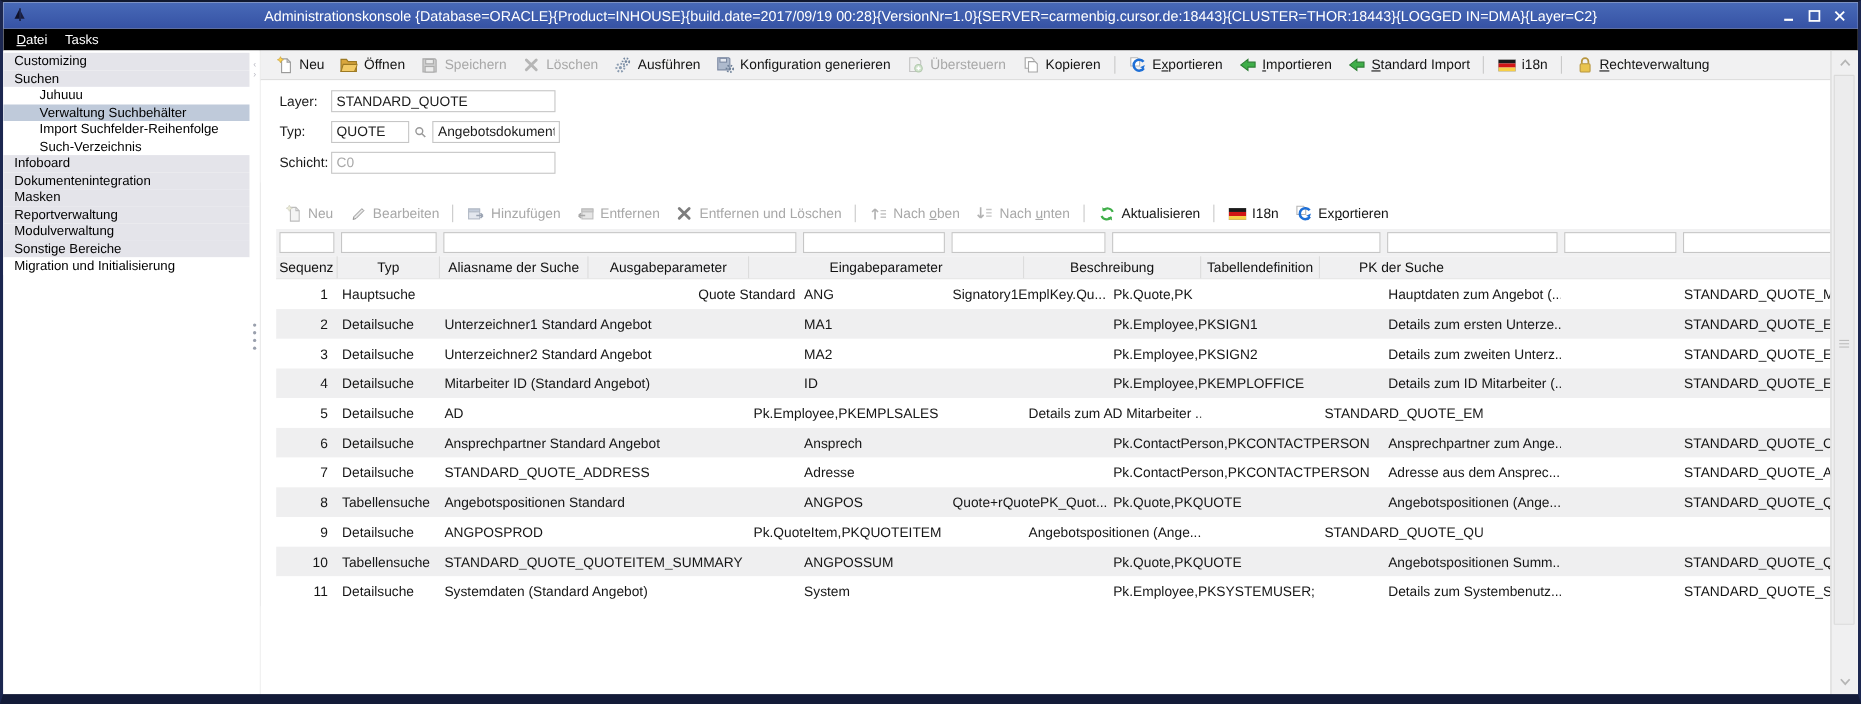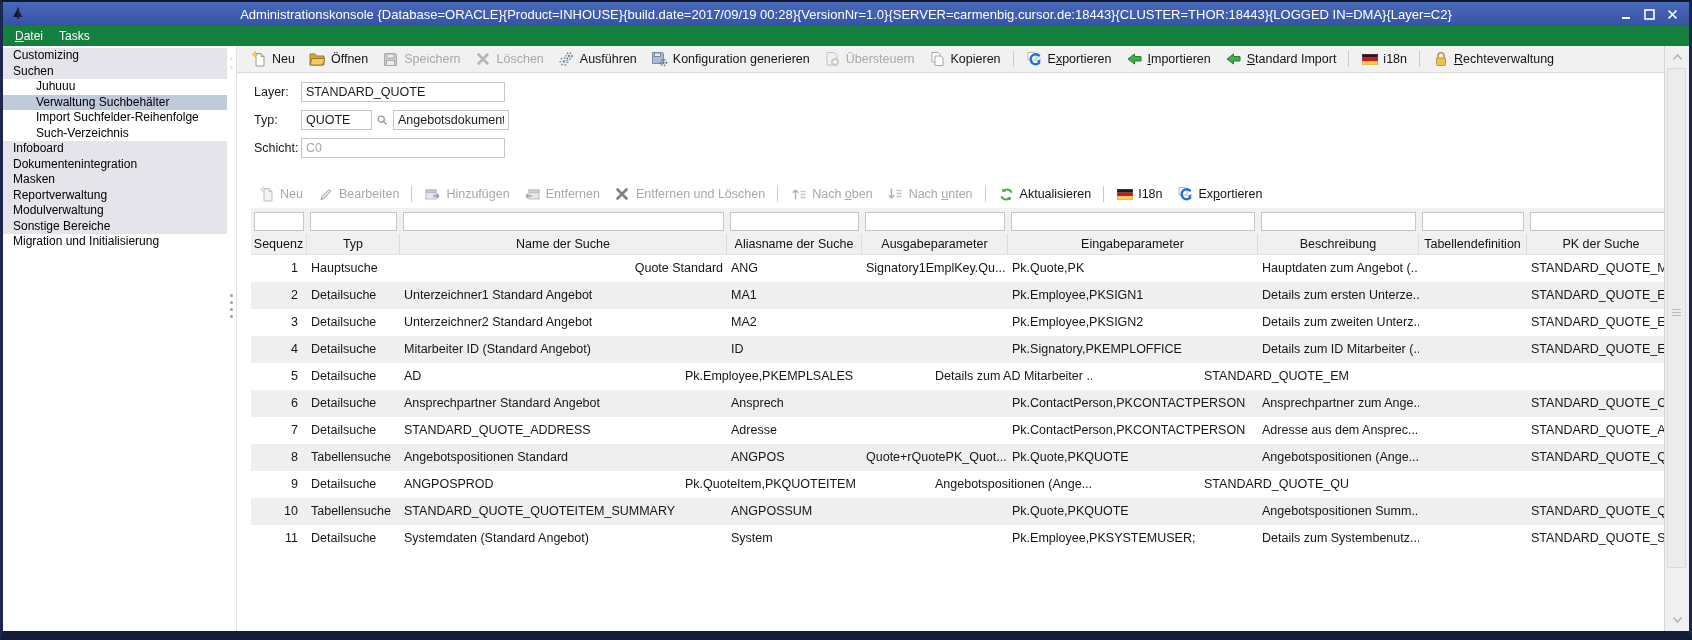--- a/index.html
+++ b/index.html
@@ -12,21 +12,21 @@
 
   
   .titlebar{height:24px;flex:none;background:linear-gradient(#486ab8,#3652a4);color:#fff;
     position:relative;display:flex;align-items:center;}
   .app-icon{width:20px;height:20px;margin-left:5px;display:flex;align-items:center;justify-content:center;}
   .title{position:absolute;left:0;right:0;text-align:center;font-size:13px;white-space:nowrap;overflow:hidden;}
   .win-btns{margin-left:auto;display:flex;align-items:center;gap:6px;padding-right:8px;z-index:2;}
   .win-btn{width:17px;height:15px;display:flex;align-items:center;justify-content:center;}
 
   
-  .menubar{height:20px;flex:none;background:#15803d;color:#fff;display:flex;align-items:center;
+  .menubar{height:20px;flex:none;background:#000000;color:#fff;display:flex;align-items:center;
     font-size:12px;padding-left:4px;}
   .menu-item{padding:2px 8px;}
 
   
   .main{flex:1;display:flex;min-height:0;background:#fff;}
 
   
   .sidebar{width:224px;flex:none;background:#fff;padding-top:2px;}
   .side-item{height:15.5px;line-height:15.5px;font-size:12px;color:#000;white-space:nowrap;overflow:hidden;}
   .side-item.lvl0{padding-left:10px;background:#e4e4ea;}
@@ -419,21 +419,20 @@
             <div class="filter-cell" style="width: 135px;"><input class="filter-input" style=""></div>
             <div class="filter-cell" style="width: 146px;"><input class="filter-input" style=""></div>
             <div class="filter-cell" style="width: 250px;"><input class="filter-input" style=""></div>
             <div class="filter-cell" style="width: 161px;"><input class="filter-input" style=""></div>
             <div class="filter-cell" style="width: 108px;"><input class="filter-input" style=""></div>
             <div class="filter-cell" style="width: 148px;"><input class="filter-input" style=""></div>
           </div>
         <div class="header-row" id="header-row">
             <div class="header-cell" style="width: 56px;">Sequenz</div>
             <div class="header-cell" style="width: 93px;">Typ</div>
-            <div class="header-cell" style="width: 327px;">Name der Suche</div>
             <div class="header-cell" style="width: 135px;">Aliasname der Suche</div>
             <div class="header-cell" style="width: 146px;">Ausgabeparameter</div>
             <div class="header-cell" style="width: 250px;">Eingabeparameter</div>
             <div class="header-cell" style="width: 161px;">Beschreibung</div>
             <div class="header-cell" style="width: 108px;">Tabellendefinition</div>
             <div class="header-cell" style="width: 148px;">PK der Suche</div>
           </div>
         <div id="table-rows">
             <div class="t-row">
               <div class="cell c0" style="width: 56px;">1</div>
@@ -467,21 +466,21 @@
               <div class="cell c6" style="width: 161px;">Details zum zweiten Unterz...</div>
               <div class="cell c7" style="width: 108px;"></div>
               <div class="cell c8" style="width: 148px;">STANDARD_QUOTE_EM</div>
             </div>
             <div class="t-row alt">
               <div class="cell c0" style="width: 56px;">4</div>
               <div class="cell c1" style="width: 93px;">Detailsuche</div>
               <div class="cell c2" style="width: 327px;">Mitarbeiter ID (Standard Angebot)</div>
               <div class="cell c3" style="width: 135px;">ID</div>
               <div class="cell c4" style="width: 146px;"></div>
-              <div class="cell c5" style="width: 250px;">Pk.Signatory,PKEMPLOFFICE</div>
+              <div class="cell c5" style="width: 250px;">Pk.Employee,PKEMPLOFFICE</div>
               <div class="cell c6" style="width: 161px;">Details zum ID Mitarbeiter (...</div>
               <div class="cell c7" style="width: 108px;"></div>
               <div class="cell c8" style="width: 148px;">STANDARD_QUOTE_EM</div>
             </div>
             <div class="t-row">
               <div class="cell c0" style="width: 56px;">5</div>
               <div class="cell c1" style="width: 93px;">Detailsuche</div>
               <div class="cell c3" style="width: 135px;">AD</div>
               <div class="cell c4" style="width: 146px;"></div>
               <div class="cell c5" style="width: 250px;">Pk.Employee,PKEMPLSALES</div>

